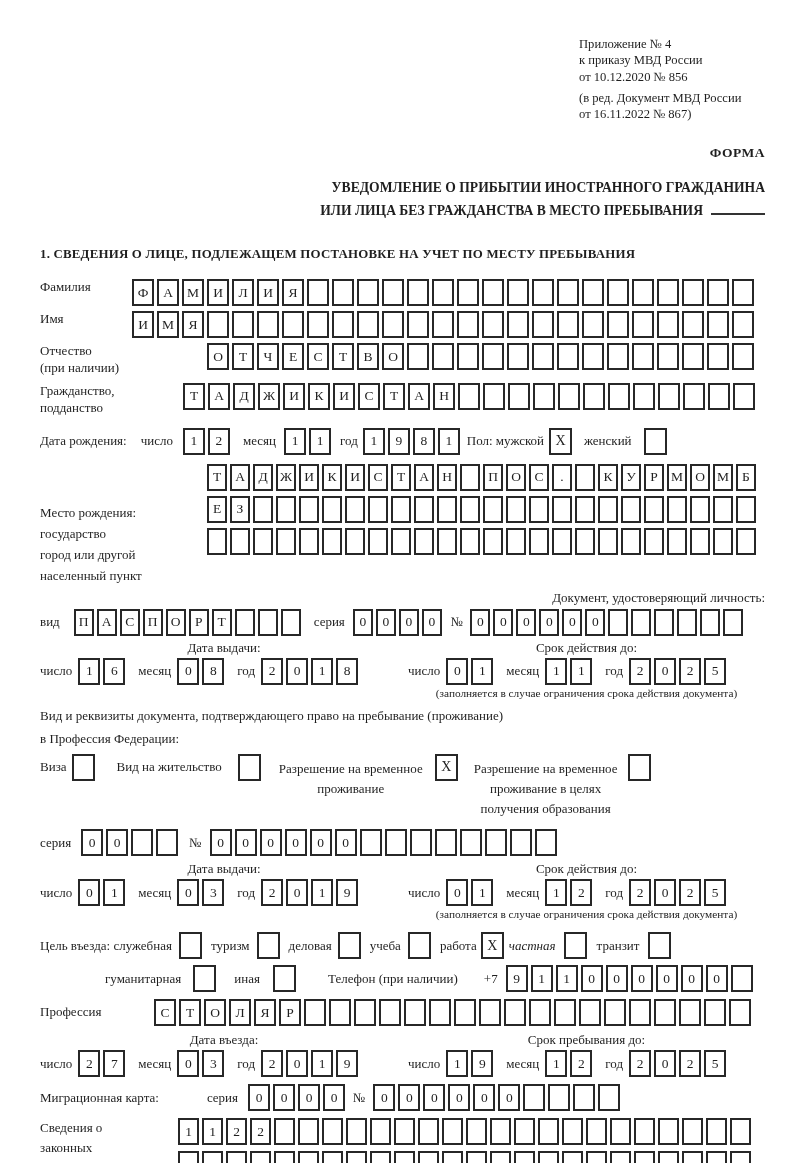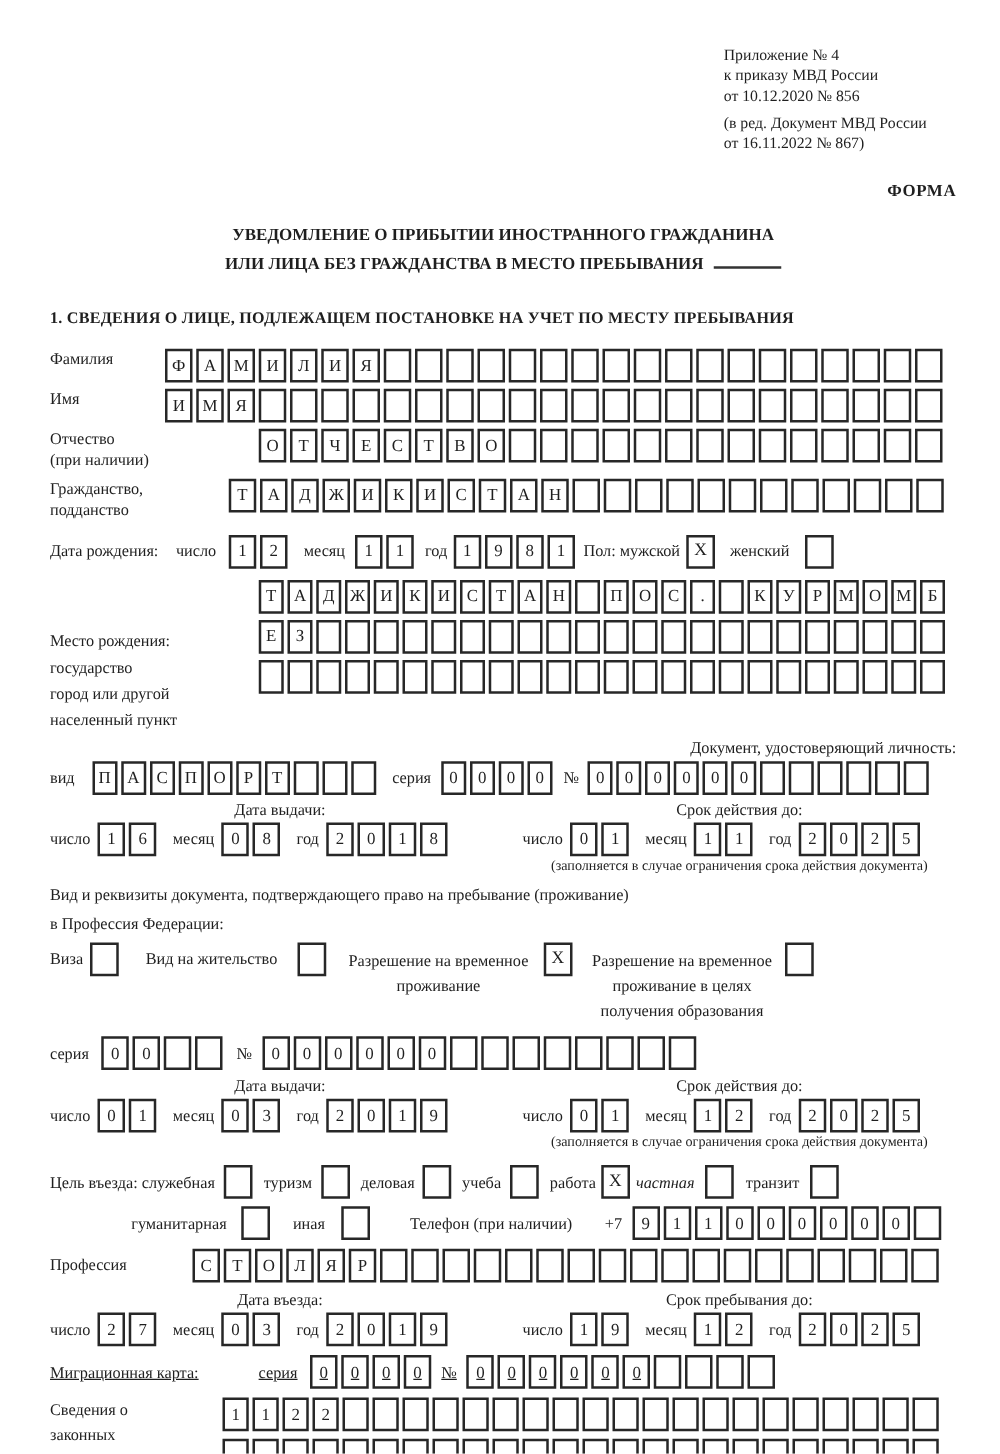--- a/index.html
+++ b/index.html
@@ -22,40 +22,40 @@
   .boxes-md .cell { width:21px; }
   .cb {
     flex:0 0 auto; width:23px; height:27px; border:2px solid #272727;
     display:inline-flex; align-items:center; justify-content:center;
     font-size:14px; background:#fff;
   }
   
   .appendix { margin-left:auto; width:186px; line-height:1.3; font-size:12.6px; }
   .edition { margin-top:5px; }
   .form-label { text-align:right; font-weight:bold; margin-top:22px; font-size:13.5px; letter-spacing:0.5px; }
-  .title { text-align:center; font-weight:bold; font-size:13.6px; margin-top:15px; line-height:1.7; }
+  .title { text-align:right; font-weight:bold; font-size:13.6px; margin-top:15px; line-height:1.7; }
   .title-underline { display:inline-block; width:54px; border-bottom:2px solid #333; height:12px; margin-left:8px; }
   .sec-heading { font-weight:bold; font-size:12.9px; margin-top:25px; letter-spacing:0.2px; }
   
   .lab { line-height:1.3; }
   .w-name { flex:0 0 92px; }
   .w-pat  { flex:0 0 167px; }
   .w-cit  { flex:0 0 143px; }
   .w-place{ flex:0 0 167px; line-height:1.62;margin-top:38px; }
   .w-rep  { flex:0 0 138px; line-height:1.5; }
   .w-prof { flex:0 0 114px; }
   .stack { display:flex; flex-direction:column; }
   .stack .row0 { margin-top:0; }
   .stack .rowg { margin-top:5px; }
   
   .dg { display:flex; align-items:center; }
   .dg .t { margin-right:6px; }
   .dg .boxes { margin-right:10px; }
   .dg .yb { margin-right:0; }
-  .two-col { display:flex;gap:10px; }
+  .two-col { display:flex; }
   .col-l { flex:0 0 368px; }
   .col-r { flex:1; }
   .dhead { text-align:center; font-size:13px; }
   .note { font-size:11.3px; text-align:center; margin-top:1px; }
   .center-head { text-align:right; font-weight:normal; margin-top:4px; font-size:13px; }
   
   .permits { align-items:flex-start; margin-top:7px; }
   .plabel { text-align:center; line-height:1.55; }
 </style>
 </head>
@@ -614,21 +614,21 @@
       <span class="t">год</span>
       <span class="boxes yb">
           <span class="cell">2</span>
           <span class="cell">0</span>
           <span class="cell">2</span>
           <span class="cell">5</span>
         </span>
     </div>
   </div>
 
-  <div class="row" style="margin-top:7px; align-items:center;text-decoration:underline;">
+  <div class="row" style="margin-top:7px; align-items:center;">
     <span class="t">Миграционная карта:</span>
     <span class="t" style="margin-left:48px; margin-right:10px;">серия</span>
     <span class="boxes">
         <span class="cell">0</span>
         <span class="cell">0</span>
         <span class="cell">0</span>
         <span class="cell">0</span>
       </span>
     <span class="t" style="margin-left:5px; margin-right:8px;">№</span>
     <span class="boxes">

